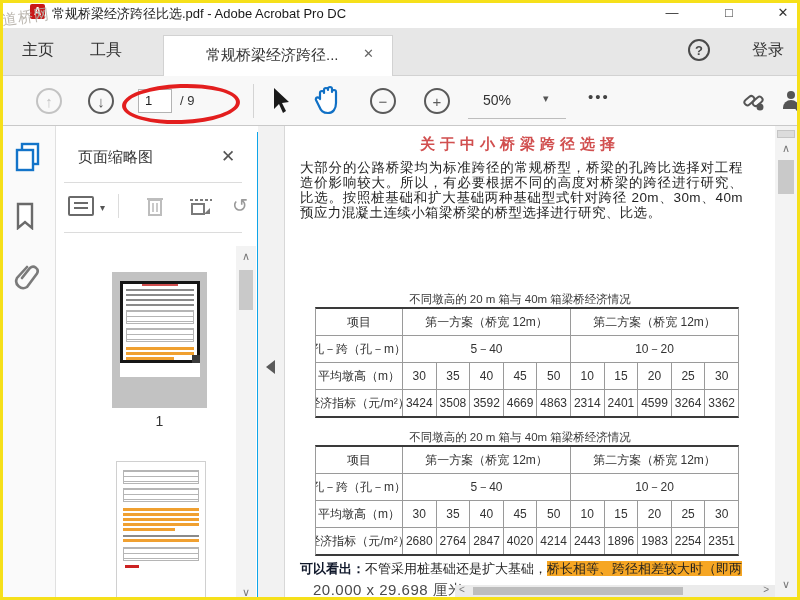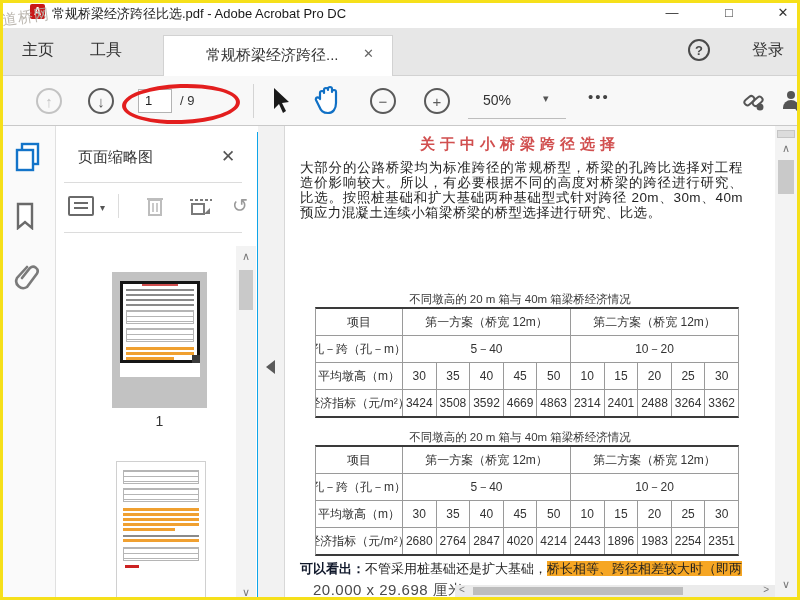--- a/index.html
+++ b/index.html
@@ -284,21 +284,21 @@
         <div class="c">25</div>
         <div class="c">30</div>
         <div class="c">经济指标（元/m²）</div>
         <div class="c">3424</div>
         <div class="c">3508</div>
         <div class="c">3592</div>
         <div class="c">4669</div>
         <div class="c">4863</div>
         <div class="c">2314</div>
         <div class="c">2401</div>
-        <div class="c">2488</div>
+        <div class="c">4599</div>
         <div class="c">3264</div>
         <div class="c">3362</div>
       </div>
 
     <div class="tbl-caption" style="top:304px;">不同墩高的 20 m 箱与 40m 箱梁桥经济情况</div>
     <div class="tbl" style="top:319px;">
         <div class="c">项目</div>
         <div class="c" style="grid-column: span 5;">第一方案（桥宽 12m）</div>
         <div class="c" style="grid-column: span 5;">第二方案（桥宽 12m）</div>
         <div class="c">孔－跨（孔－m）</div>

